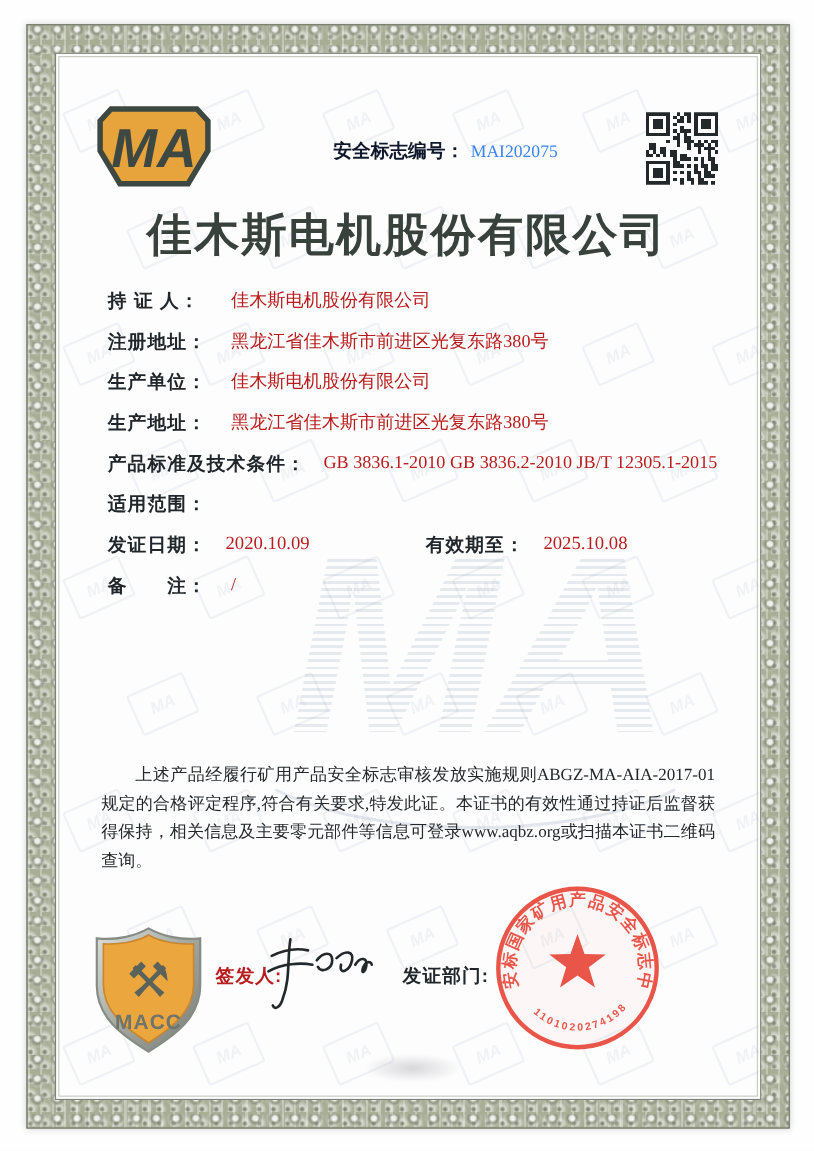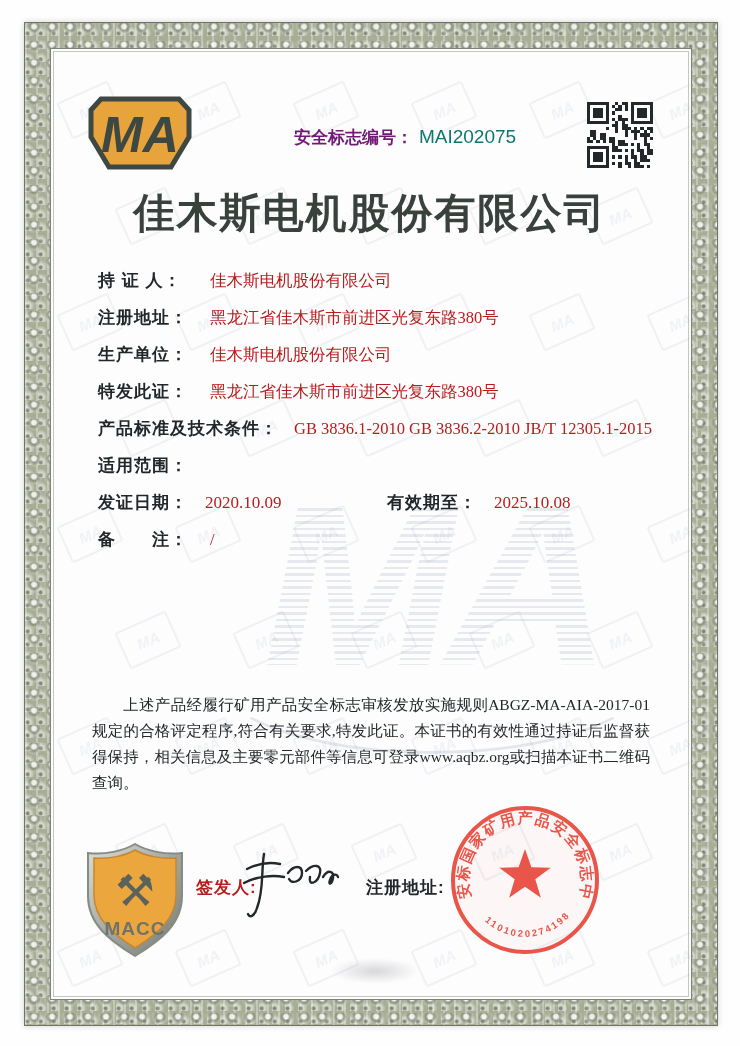--- a/index.html
+++ b/index.html
@@ -40,30 +40,30 @@
     background:repeating-linear-gradient(180deg,#c6ccd5 0 2.5px,#ffffff 2.5px 6.5px);
     -webkit-background-clip:text;background-clip:text;color:transparent;opacity:.40;
   }
   .bigwm-arc{
     position:absolute;left:162px;top:548px;width:430px;height:150px;border-radius:50%;
     border:3px solid transparent;border-bottom-color:rgba(170,180,195,.30);
   }
   
   .ma-logo{position:absolute;left:88px;top:96px;width:104px;height:74px;}
   .certno{position:absolute;left:250px;top:126px;width:310px;text-align:center;white-space:nowrap;}
-  .certno .lab{font-weight:bold;font-size:17px;color:#701a75;}
-  .certno .val{font-family:Liberation Sans, sans-serif;font-size:19px;color:#0f766e;margin-left:6px;}
+  .certno .lab{font-weight:bold;font-size:17px;color:#0f172a;}
+  .certno .val{font-family:Liberation Serif, serif;font-size:16px;color:#3b82f6;margin-left:6px;}
   .qr{position:absolute;left:587px;top:102px;width:66px;height:66px;}
   .title{
     position:absolute;left:60px;top:186px;width:620px;text-align:center;
     font-family:"Liberation Serif",serif;font-weight:bold;font-size:41px;letter-spacing:2px;color:#39413d;
   }
   
   .rows{position:absolute;left:98px;top:262px;width:552px;}
-  .row{display:flex;align-items:center;height:37px;}
+  .row{display:flex;align-items:flex-start;height:37px;}
   .flabel{
     font-weight:bold;font-size:17px;color:#20262a;letter-spacing:1px;
     flex:0 0 auto;display:inline-block;min-width:96px;white-space:nowrap;
   }
   .fvalue{
     font-family:"Liberation Serif",serif;font-size:16.5px;color:#b91c1c;margin-left:16px;white-space:nowrap;
   }
   .row:nth-child(7) .flabel{min-width:0;}
   .row:nth-child(7) .fvalue{font-size:17px;margin-left:10px;}
   .row.dates .fvalue{min-width:96px;margin-left:17px;}
@@ -292,21 +292,21 @@
   </div>
   <div class="row">
     <span class="flabel">注册地址：</span>
     <span class="fvalue">黑龙江省佳木斯市前进区光复东路380号</span>
   </div>
   <div class="row">
     <span class="flabel">生产单位：</span>
     <span class="fvalue">佳木斯电机股份有限公司</span>
   </div>
   <div class="row">
-    <span class="flabel">特发此证：</span>
+    <span class="flabel">生产地址：</span>
     <span class="fvalue">黑龙江省佳木斯市前进区光复东路380号</span>
   </div>
   <div class="row">
     <span class="flabel">产品标准及技术条件：</span>
     <span class="fvalue">GB 3836.1-2010 GB 3836.2-2010 JB/T 12305.1-2015</span>
   </div>
   <div class="row">
     <span class="flabel">适用范围：</span>
   </div>
   <div class="row dates">
@@ -340,21 +340,21 @@
 <div class="signer">签发人:</div>
 <svg class="sig" viewBox="0 0 100 80" fill="none" stroke="#23282b" stroke-width="2.4" stroke-linecap="round">
   <path d="M24,6 C21,24 24,42 17,60 C15,67 10,71 8,66"></path>
   <path d="M7,21 C19,15 31,14 40,16"></path>
   <path d="M4,35 C17,28 33,27 44,29"></path>
   <path d="M48,25 C54,17 62,17 62,25 C62,33 52,37 49,31"></path>
   <path d="M66,23 C74,15 82,17 80,25 C78,35 68,39 70,29"></path>
   <path d="M83,29 C88,21 94,23 93,30 C92,36 88,38 90,32 C92,26 97,25 98,29"></path>
 </svg>
 
-<div class="issuer">注册地址:</div>
+<div class="issuer">发证部门:</div>
 
 <svg class="stamp" viewBox="0 0 156 156">
   <defs>
     <path id="arcOrg" d="M 24.4,97.5 A 57,57 0 1 1 131.6,97.5"></path>
     <path id="arcNum" d="M 33.6,114.3 A 58,58 0 0 0 122.4,114.3"></path>
   </defs>
   <circle cx="78" cy="78" r="72" fill="rgba(232,71,58,0.04)" stroke="#e8473a" stroke-width="4"></circle>
   <polygon points="78,47 84.4,65.3 103.7,65.7 88.3,77.3 93.9,95.8 78,84.8 62.1,95.8 67.7,77.3 52.3,65.7 71.6,65.3" fill="#e8473a"></polygon>
   <text font-size="15" font-weight="bold" fill="#e8473a" letter-spacing="1.6" font-family="'Liberation Serif',serif">
     <textPath href="#arcOrg" startOffset="2">安标国家矿用产品安全标志中心有限公司</textPath>

